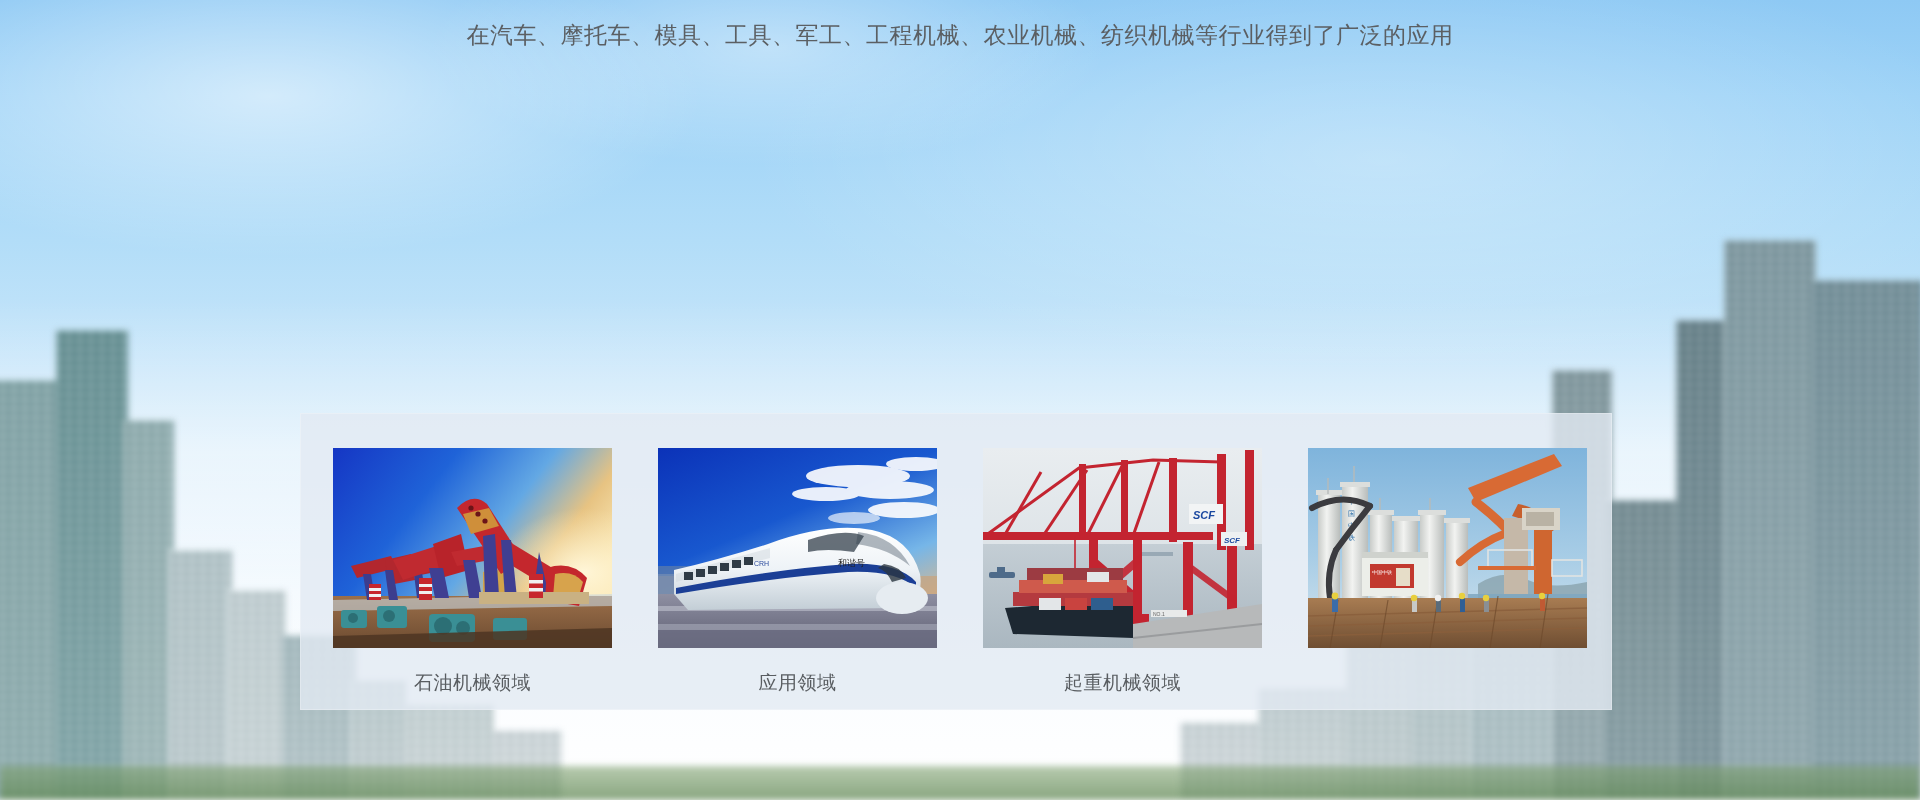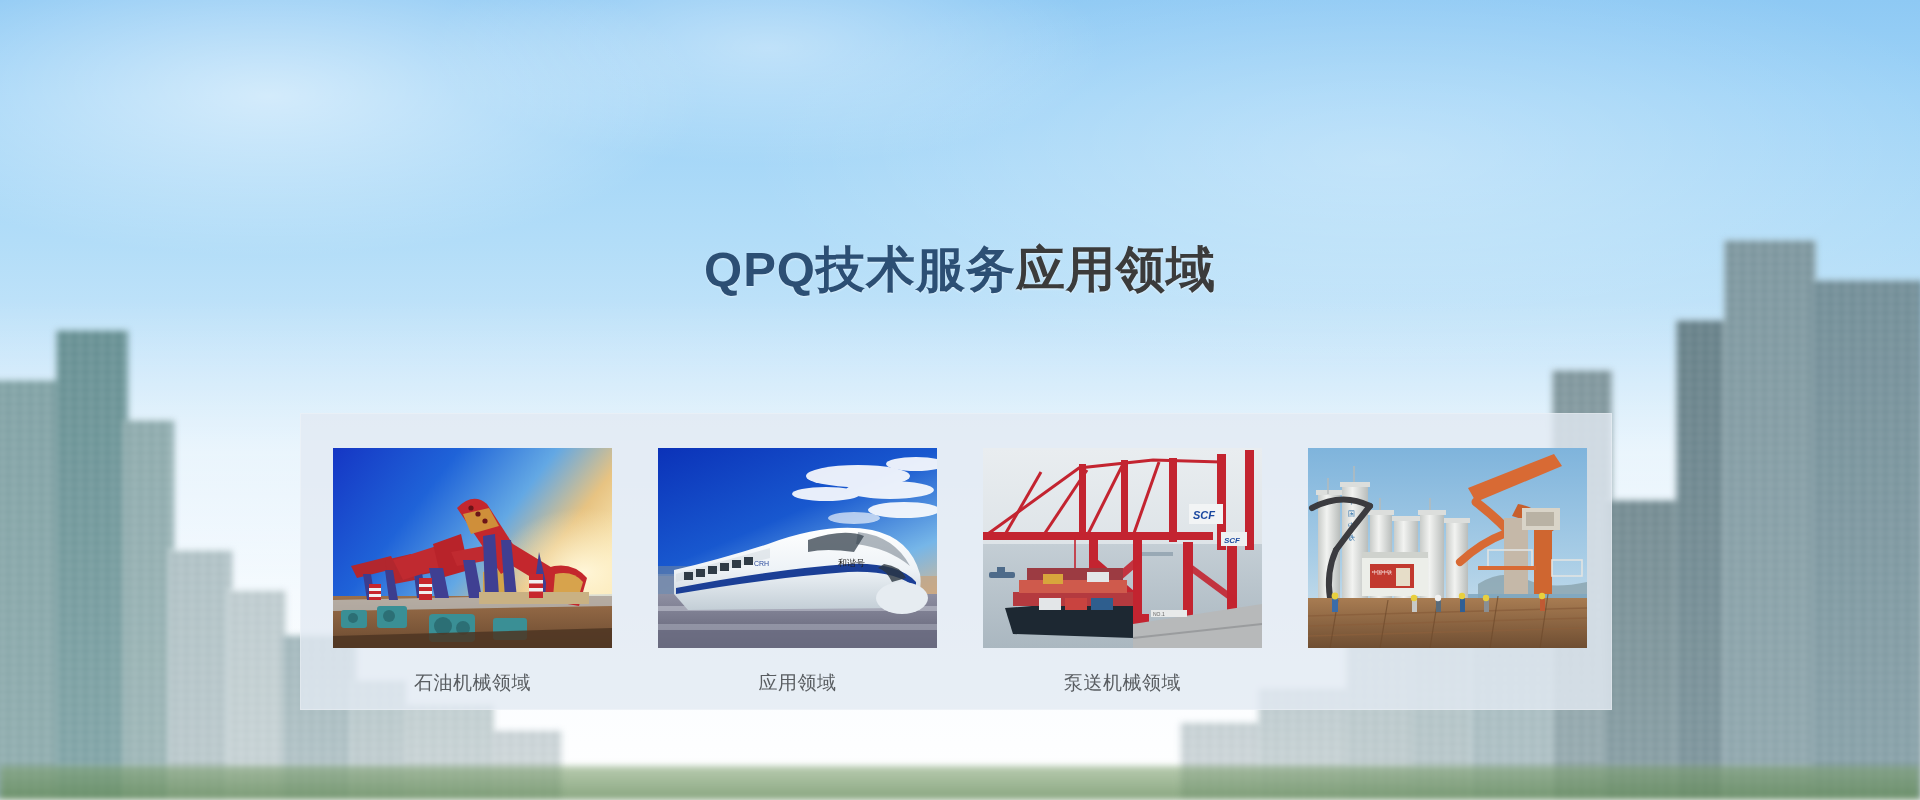--- a/index.html
+++ b/index.html
@@ -127,23 +127,21 @@
     <div class="bld" style="left:1676px; width:56px; height:480px; background:linear-gradient(180deg,#5f7f89,#7d9aa3);"></div>
     <div class="bld" style="left:1724px; width:92px; height:560px; background:linear-gradient(180deg,#7a9aa4,#93b0b8);"></div>
     <div class="bld" style="left:1812px; width:110px; height:520px; background:linear-gradient(180deg,#6d8f9b,#8aa9b2);"></div>
 
     <div style="position:absolute; left:0; right:0; bottom:0; height:34px;
                 background:linear-gradient(180deg, rgba(126,160,110,.55), rgba(96,136,84,.75));"></div>
   </div>
 </div>
 
 <div class="head">
-  <div class="title">
-    <span>QPQ技术服务</span><span class="dark">应用领域</span>
-  </div>
+  <div class="subtitle">在汽车、摩托车、模具、工具、军工、工程机械、农业机械、纺织机械等行业得到了广泛的应用</div>
 </div>
 
 <div class="panel">
   <div class="cards">
 
     <div class="card">
       <div class="thumb">
         <svg viewBox="0 0 279 200" preserveAspectRatio="none" aria-hidden="true">
           <defs>
             <linearGradient id="oilSky" x1="0" y1="0" x2="1" y2="0.55">
@@ -374,21 +372,21 @@
             <rect x="60" y="126" width="20" height="10" fill="#d8a53c"></rect>
             <rect x="104" y="124" width="22" height="10" fill="#e3e6e8"></rect>
           </g>
 
           <path d="M150 176 L279 156 L279 200 L150 200 Z" fill="#b7b9ba"></path>
           <path d="M150 190 L279 176" stroke="#9a9c9e" stroke-width="2"></path>
           <rect x="168" y="162" width="36" height="7" fill="#e8eaea"></rect>
           <text x="170" y="168" font-size="5" fill="#666" font-family="sans-serif">NO.1</text>
         </svg>
       </div>
-      <div class="caption">泵送机械领域</div>
+      <div class="caption">起重机械领域</div>
     </div>
 
     <div class="card">
       <div class="thumb">
         <svg viewBox="0 0 279 200" preserveAspectRatio="none" aria-hidden="true">
           <defs>
             <linearGradient id="cSky" x1="0" y1="0" x2="0" y2="1">
               <stop offset="0" stop-color="#7fb4dc"></stop>
                 <stop offset="0.55" stop-color="#a8cde6"></stop>
               <stop offset="1" stop-color="#d5e5ee"></stop>

